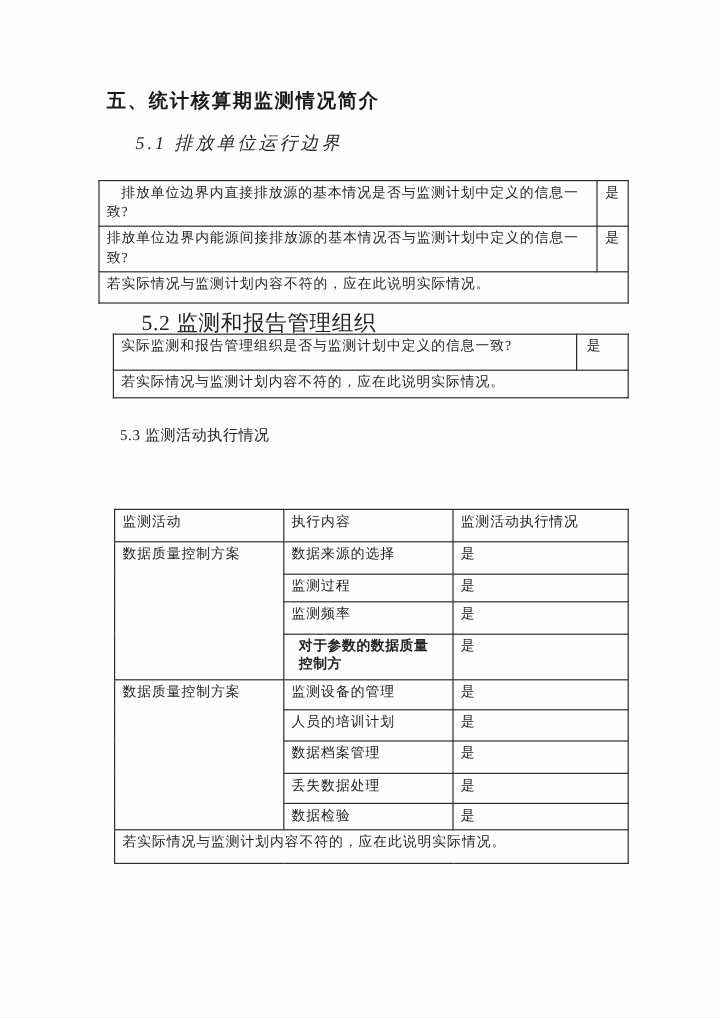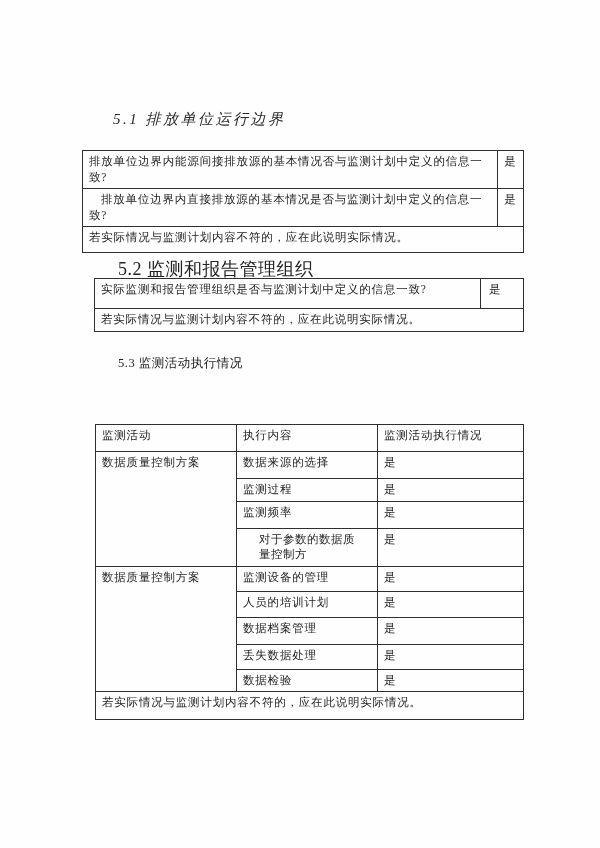--- a/index.html
+++ b/index.html
@@ -36,21 +36,21 @@
   .sec-heading-2 {
     position: absolute;
     left: 118px;
     top: 257px;
     font-size: 18px;
     letter-spacing: 0.5px;
     color: #222;
   }
   .sec-heading-3 {
     position: absolute;
-    left: 118px;
+    left: 100px;
     top: 355px;
     font-size: 12.5px;
     letter-spacing: 0.5px;
     color: #222;
   }
   table {
     position: absolute;
     border-collapse: collapse;
     table-layout: fixed;
   }
@@ -63,42 +63,43 @@
     padding: 3px 6px;
     color: #232323;
     overflow: hidden;
   }
   .tbl-boundary { left: 82px; top: 150px; width: 441px; }
   .tbl-org      { left: 94px; top: 278px; width: 429px; }
   .tbl-activity { left: 95px; top: 376px; width: 428px; margin-top: 48px; }
   .q-indent { text-indent: 12px; }
   .ans-center { text-align: center; padding: 3px 2px; }
   .ans-left { padding: 3px 8px; }
-  .tight { letter-spacing: 0.5px; padding: 3px 22px; }
+  .tight { letter-spacing: 0.5px; padding: 3px 12px; font-weight: bold; }
 </style>
 </head>
 <body>
 
 <div class="page">
 
+  <div class="doc-title">五、统计核算期监测情况简介</div>
 
   <div class="sec-heading-1">5.1 排放单位运行边界</div>
 
   <table class="tbl-boundary">
     <colgroup>
         <col style="width:415px">
         <col style="width:26px">
       </colgroup>
     <tbody>
-        <tr style="height:29px">
-      <td>排放单位边界内能源间接排放源的基本情况否与监测计划中定义的信息一致?</td>
+        <tr style="height:28px">
+      <td class="q-indent">排放单位边界内直接排放源的基本情况是否与监测计划中定义的信息一致?</td>
       <td class="ans-center">是</td>
     </tr>
-    <tr style="height:28px">
-      <td class="q-indent">排放单位边界内直接排放源的基本情况是否与监测计划中定义的信息一致?</td>
+    <tr style="height:29px">
+      <td>排放单位边界内能源间接排放源的基本情况否与监测计划中定义的信息一致?</td>
       <td class="ans-center">是</td>
     </tr>
     <tr style="height:26px">
       <td colspan="2">若实际情况与监测计划内容不符的，应在此说明实际情况。</td>
     </tr>
   </tbody>
     </table>
 
   <div class="sec-heading-2">5.2 监测和报告管理组织</div>
 

